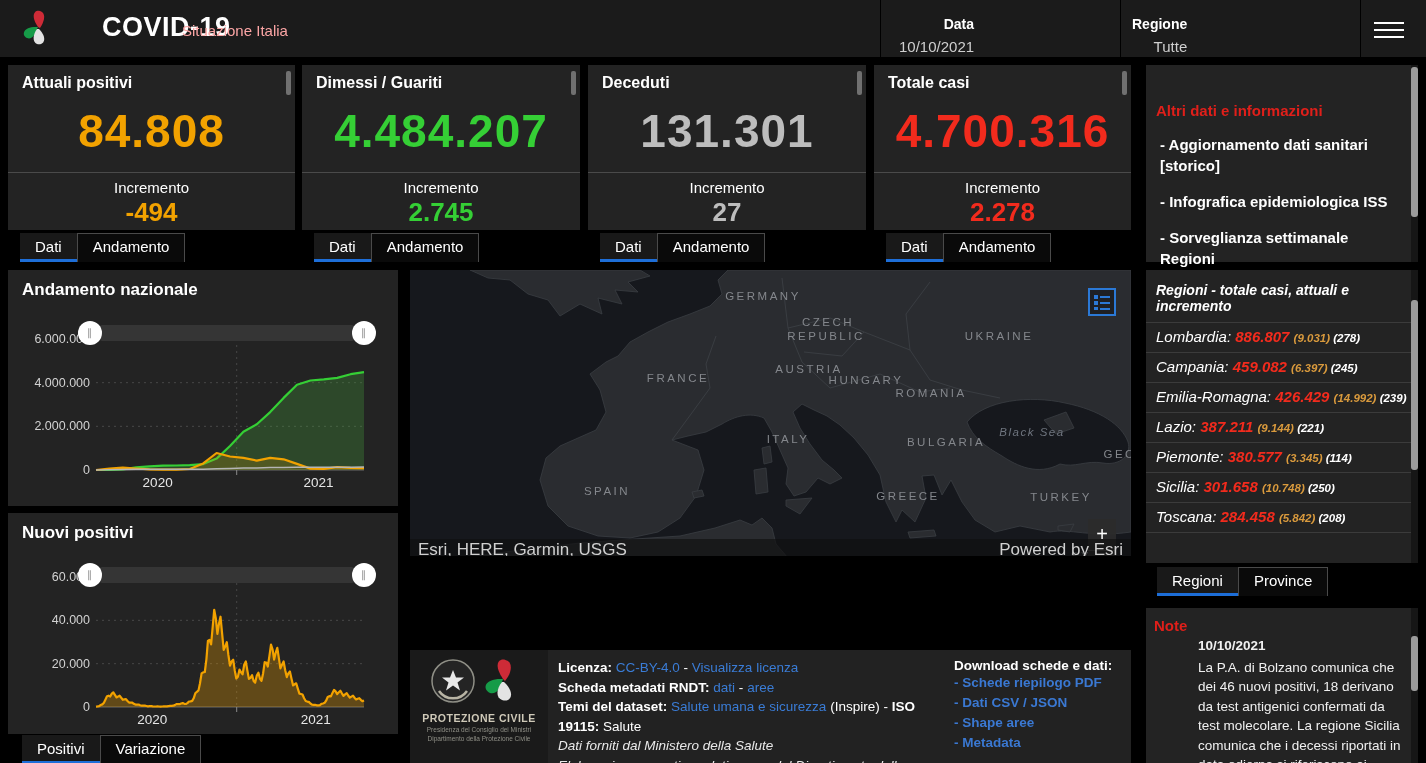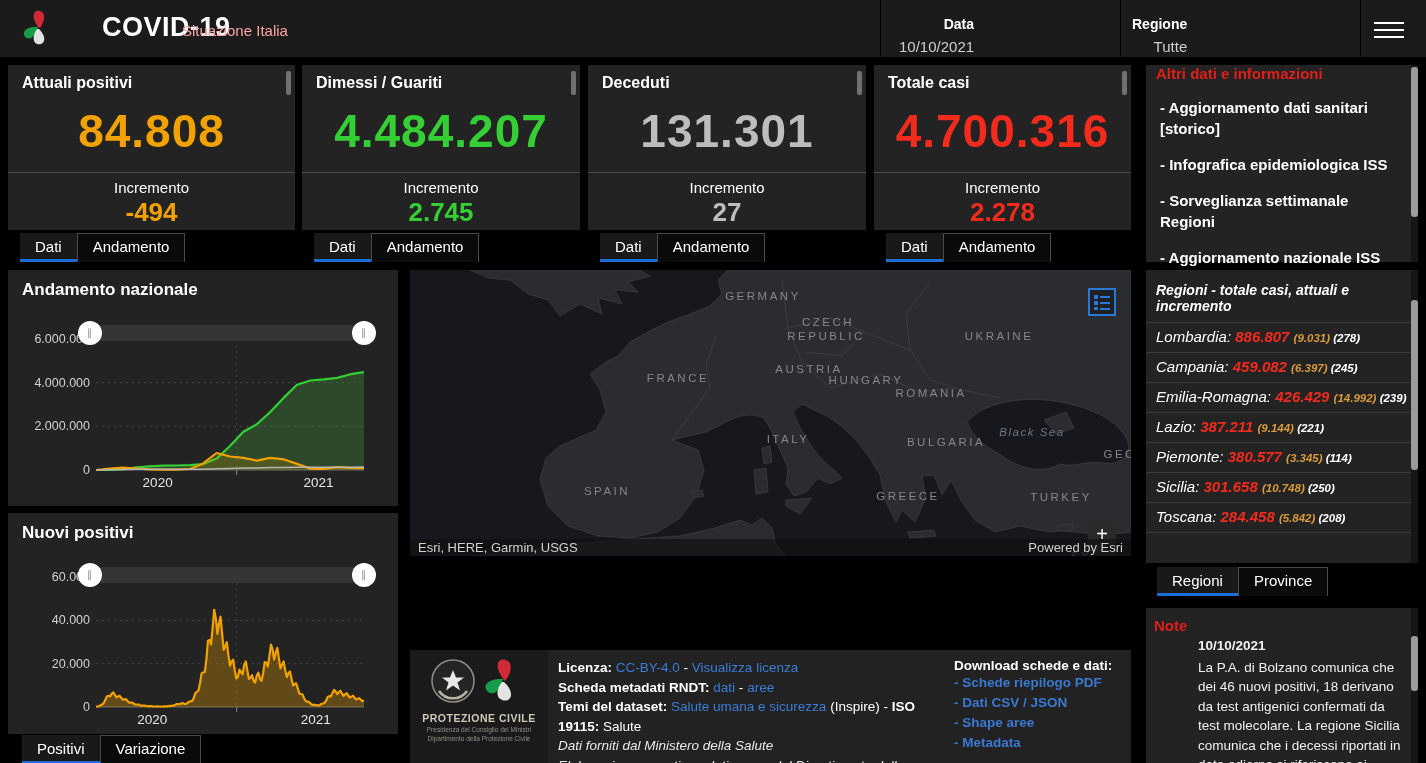--- a/index.html
+++ b/index.html
@@ -37,21 +37,21 @@
 
   
   .tabs { display:flex; align-items:flex-end; }
   .tab { font-family:"Liberation Sans",sans-serif; font-size:15px; color:#fff; background:#0a0a0a;
     border:1px solid #4a4a4a; border-bottom:none; padding:4px 15px 7px; height:29px; cursor:pointer; }
   .tab.active { background:#191919; border:none; border-bottom:3px solid #1d6ed8; padding-bottom:4px; }
   .card-tabs { position:absolute; top:168px; left:12px; }
 
   
   #altri { left:1146px; top:65px; width:272px; height:197px; }
-  #altri .ttl { color:#e01f1a; font-weight:bold; font-size:15px; padding:0 10px 0; }
+  #altri .ttl { color:#e01f1a; font-weight:bold; font-size:15px; padding:26px 10px 0;margin-top:11px; }
   #altri a { display:block; color:#fff; font-weight:bold; font-size:15px; text-decoration:none;
     padding:0 14px; margin-top:15px; line-height:21px; }
 
   
   .chart-panel { overflow:hidden; }
   .chart-title { font-size:17px; font-weight:bold; padding:10px 14px 0; }
   .chart-svg { position:absolute; left:0; top:0; }
   .slider { position:absolute; height:24px; }
   .slider-track { position:absolute; left:10px; right:10px; top:4px; height:16px; background:#353535; border-radius:2px; }
   .slider-handle { position:absolute; top:0; width:24px; height:24px; border-radius:50%; background:#fff;
@@ -62,21 +62,21 @@
   #map { left:410px; top:270px; width:721px; height:286px; background:#16181d; overflow:hidden; }
   .map-label { position:absolute; transform:translate(-50%,-50%); color:#84878c; font-size:11.5px;
     letter-spacing:2.5px; white-space:nowrap; pointer-events:none; }
   .map-label.sea { font-style:italic; color:#6e747e; letter-spacing:1.5px; }
   #legend-btn { position:absolute; left:678px; top:18px; width:28px; height:28px; background:#1e2024;
     border:2px solid #2b79d6; cursor:pointer; display:flex; align-items:center; justify-content:center; }
   #zoomctl { position:absolute; left:678px; top:249px; width:28px; background:rgba(43,43,43,.92); }
   #zoomctl .zbtn { width:28px; height:31px; color:#fff; font-size:20px; text-align:center; line-height:31px; cursor:pointer; }
   #zoomctl .zsep { height:1px; background:#4a4a4a; }
   #attrib { position:absolute; left:0; right:0; bottom:0; height:17px; background:rgba(15,15,15,.65);
-    font-size:13px; color:#d0d0d0; display:flex; justify-content:space-between; padding:1px 8px 0; }
+    font-size:17px; color:#d0d0d0; display:flex; justify-content:space-between; padding:1px 8px 0; }
   #map-tabs { position:absolute; left:410px; top:614px; }
   #map-tabs .tab { font-size:14px; }
 
   
   #regions { left:1146px; top:270px; width:272px; height:293px; overflow:hidden;font-style:italic; }
   #regions .ttl { font-size:14px; font-weight:bold; padding:12px 10px 8px; }
   .region-row { padding:5px 10px 6px; border-top:1px solid #3b3b3b; white-space:nowrap; }
   .r-name { font-size:15px; color:#fff; }
   .r-total { font-size:15px; font-weight:bold; color:#f22b1d; }
   .r-actual { font-size:11.5px; font-weight:bold; color:#d99a3d; }

